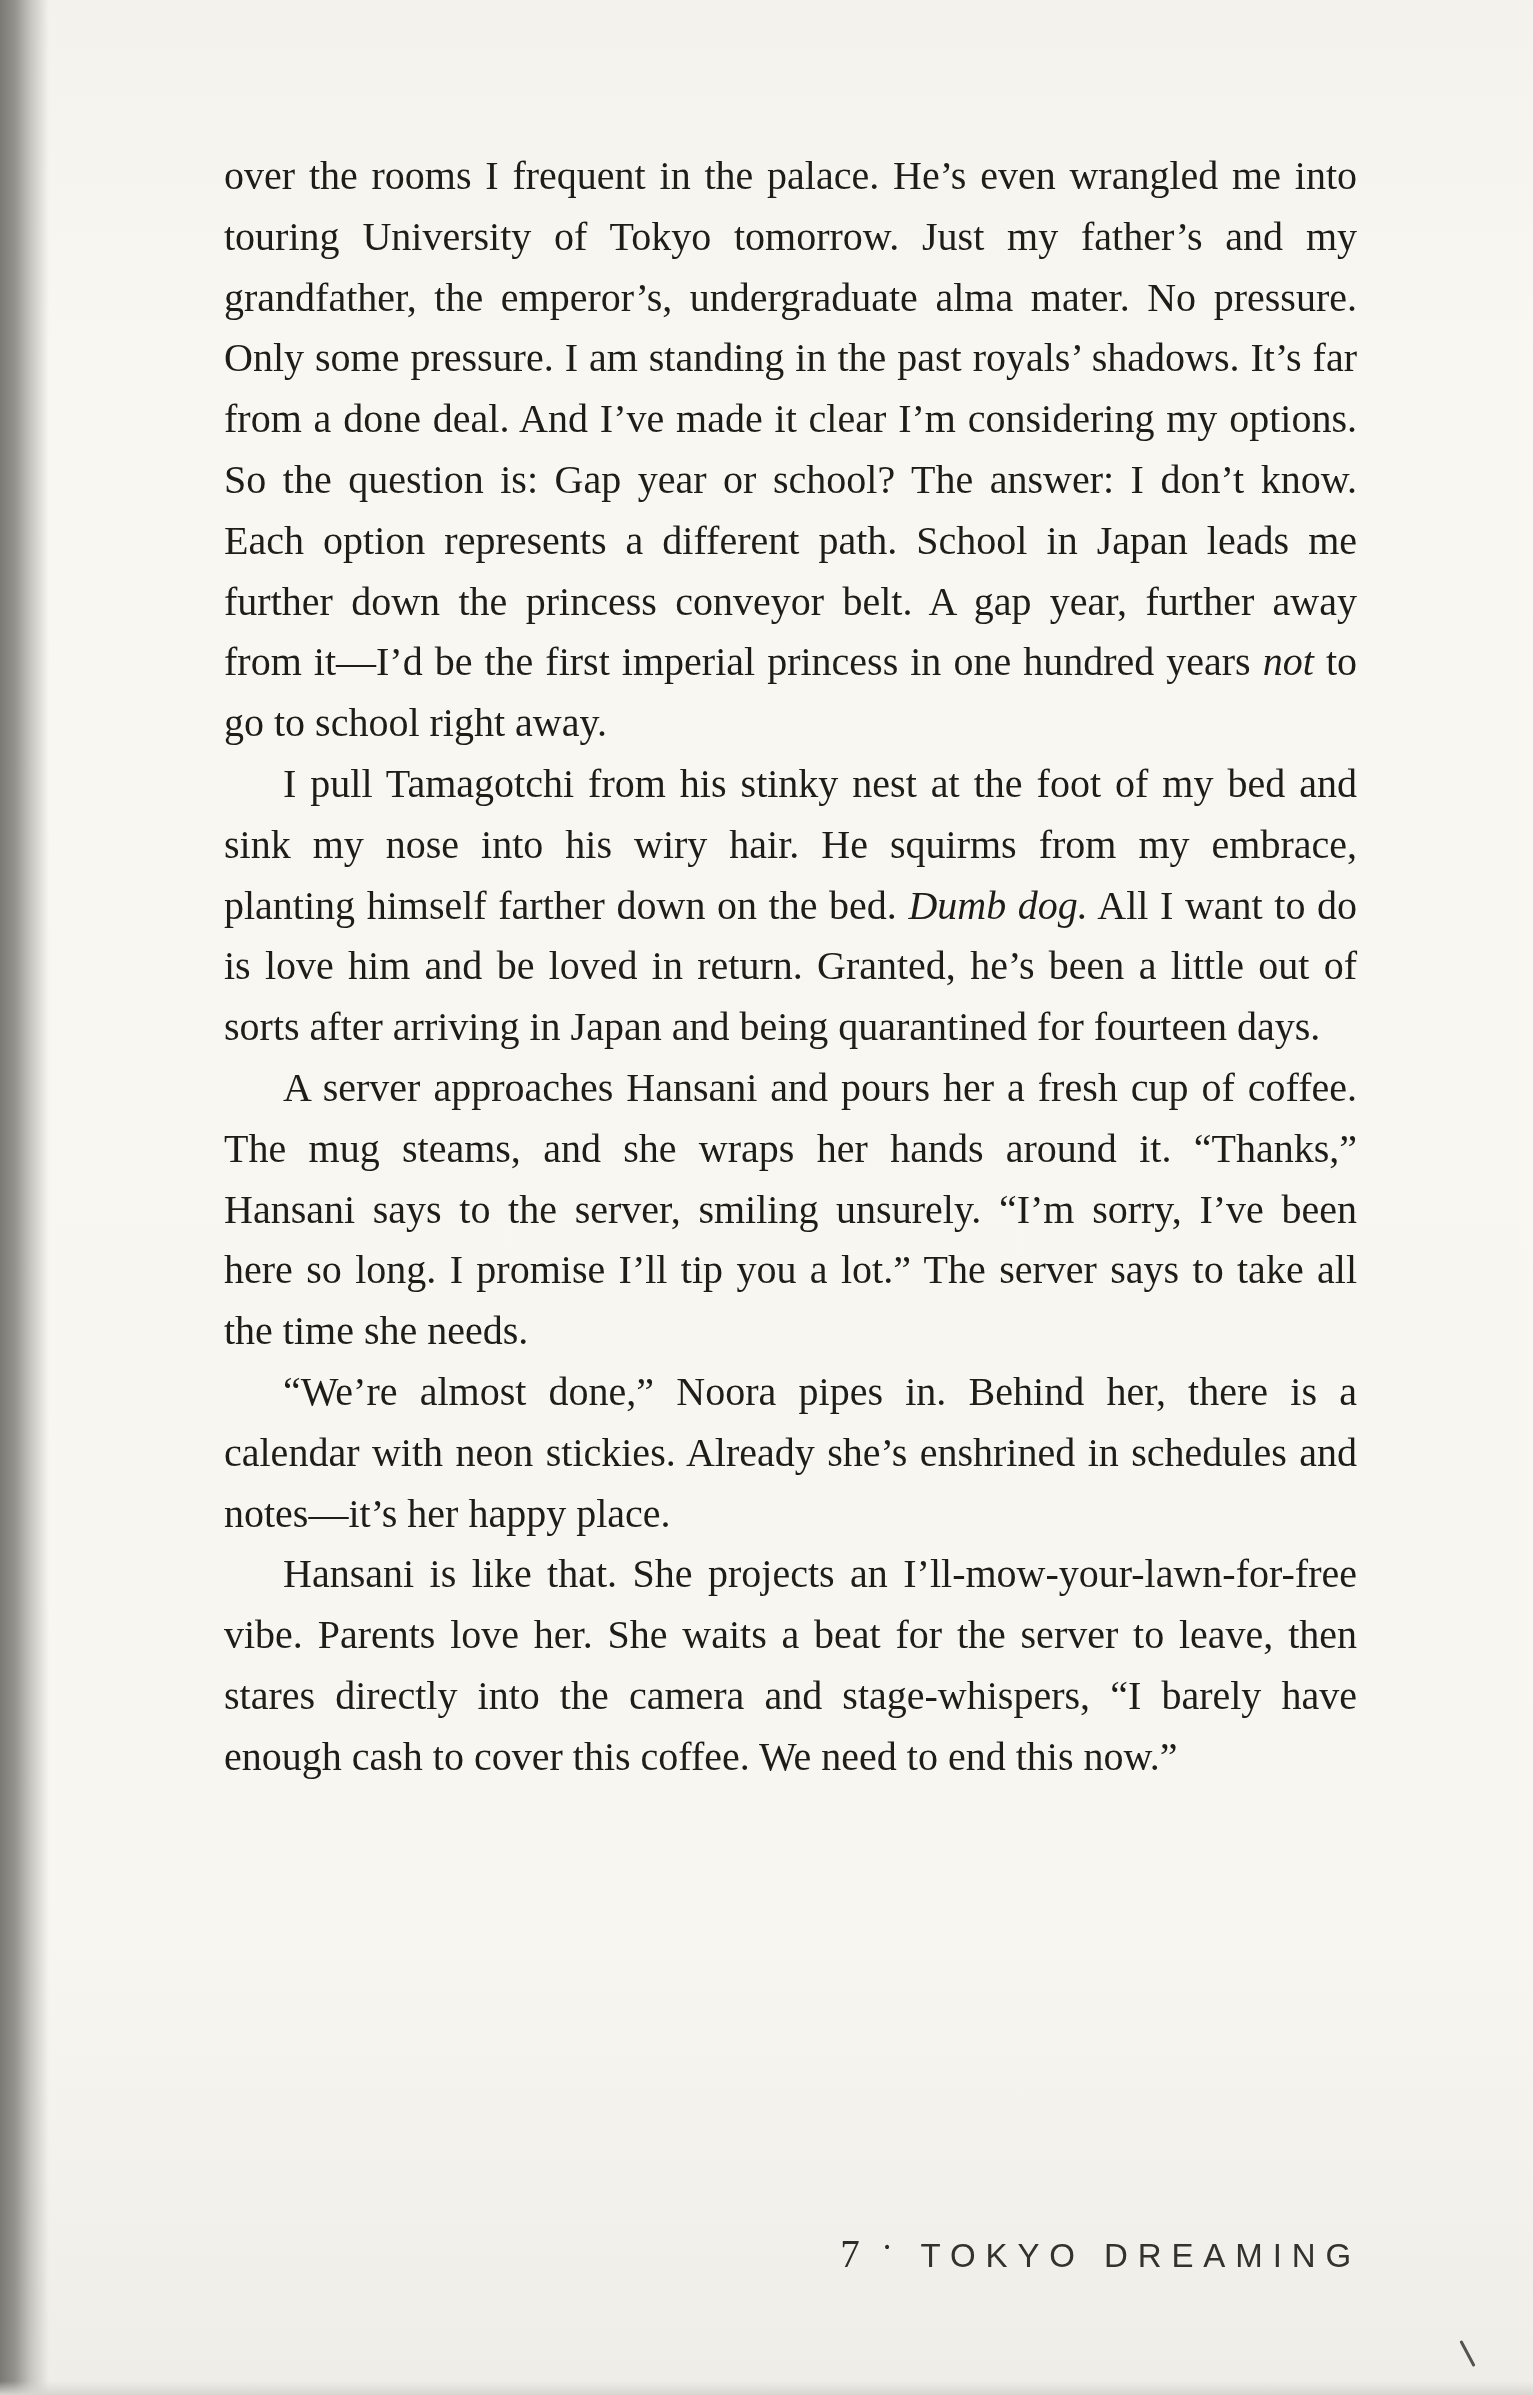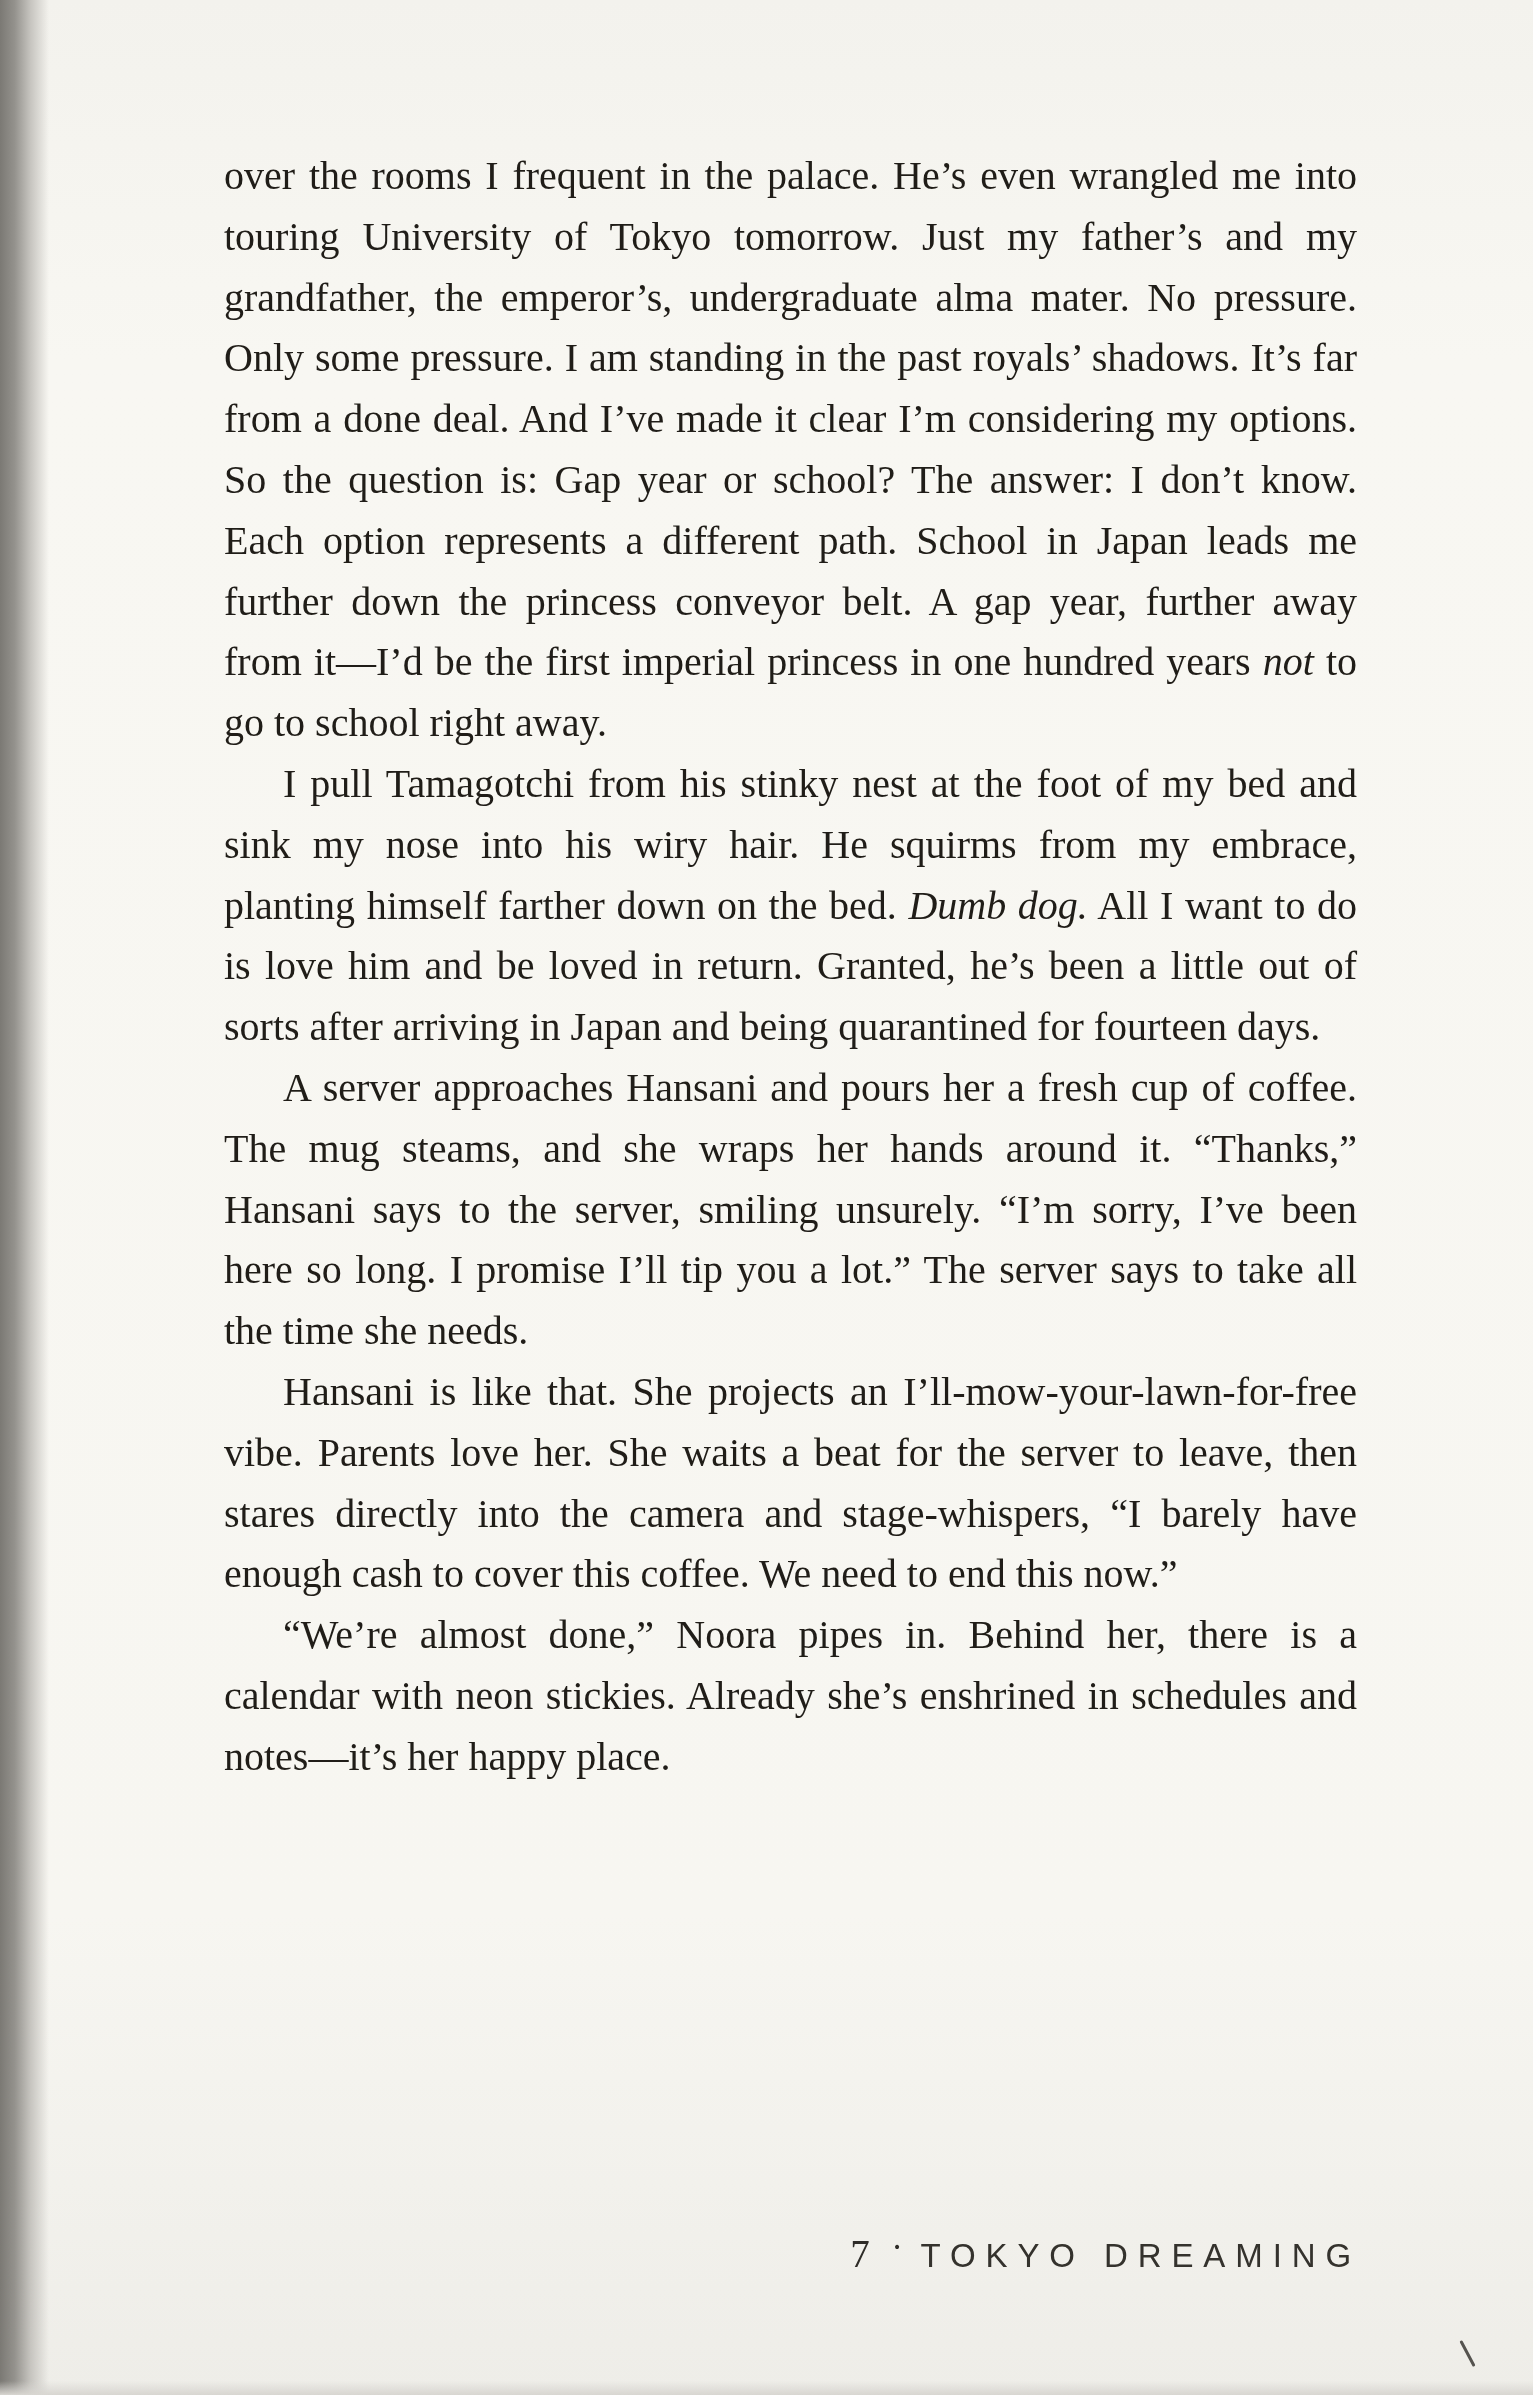--- a/index.html
+++ b/index.html
@@ -62,20 +62,21 @@
     font-family: "Liberation Serif", "DejaVu Serif", serif;
     font-size: 35px;
     margin: 0 17.6px 0 21.5px;
     transform: translateY(-7.8px);
   }
   .footer-book-title {
     font-family: "Liberation Sans", "DejaVu Sans", sans-serif;
     font-size: 33px;
     letter-spacing: 0.30em;
     color: #34322d;
+    margin-left: 10px;
   }
   .scan-stray-mark {
     position: absolute;
     right: 64px;
     bottom: 27px;
     width: 2.9px;
     height: 29px;
     background: #55534f;
     transform: rotate(-28deg);
     border-radius: 2px;
@@ -84,22 +85,22 @@
 </head>
 <body>
 
 <div class="scan-edge-left"></div>
 <div class="scan-edge-bottom"></div>
 
 <div class="page-text-block">
     <p class="para"><span>over the rooms I frequent in the palace. He’s even wrangled me into touring University of Tokyo tomorrow. Just my father’s and my grandfather, the emperor’s, undergraduate alma mater. No pressure. Only some pressure. I am standing in the past royals’ shadows. It’s far from a done deal. And I’ve made it clear I’m considering my options. So the question is: Gap year or school? The answer: I don’t know. Each option represents a different path. School in Japan leads me further down the princess conveyor belt. A gap year, further away from it—I’d be the first imperial princess in one hundred years </span><em>not</em><span> to go to school right away.</span></p>
     <p class="para indent"><span>I pull Tamagotchi from his stinky nest at the foot of my bed and sink my nose into his wiry hair. He squirms from my embrace, planting himself farther down on the bed. </span><em>Dumb dog.</em><span> All I want to do is love him and be loved in return. Granted, he’s been a little out of sorts after arriving in Japan and being quarantined for fourteen days.</span></p>
     <p class="para indent"><span>A server approaches Hansani and pours her a fresh cup of coffee. The mug steams, and she wraps her hands around it. “Thanks,” Hansani says to the server, smiling unsurely. “I’m sorry, I’ve been here so long. I promise I’ll tip you a lot.” The server says to take all the time she needs.</span></p>
+    <p class="para indent"><span>“We’re almost done,” Noora pipes in. Behind her, there is a calendar with neon stickies. Already she’s enshrined in schedules and notes—it’s her happy place.</span></p>
     <p class="para indent"><span>Hansani is like that. She projects an I’ll-mow-your-lawn-for-free vibe. Parents love her. She waits a beat for the server to leave, then stares directly into the camera and stage-whispers, “I barely have enough cash to cover this coffee. We need to end this now.”</span></p>
-    <p class="para indent"><span>“We’re almost done,” Noora pipes in. Behind her, there is a calendar with neon stickies. Already she’s enshrined in schedules and notes—it’s her happy place.</span></p>
   </div>
 
 <div class="page-footer">
   <span class="footer-page-number">7</span>
   <span class="footer-separator">·</span>
   <span class="footer-book-title">TOKYO DREAMING</span>
 </div>
 
 <div class="scan-stray-mark"></div>
 

